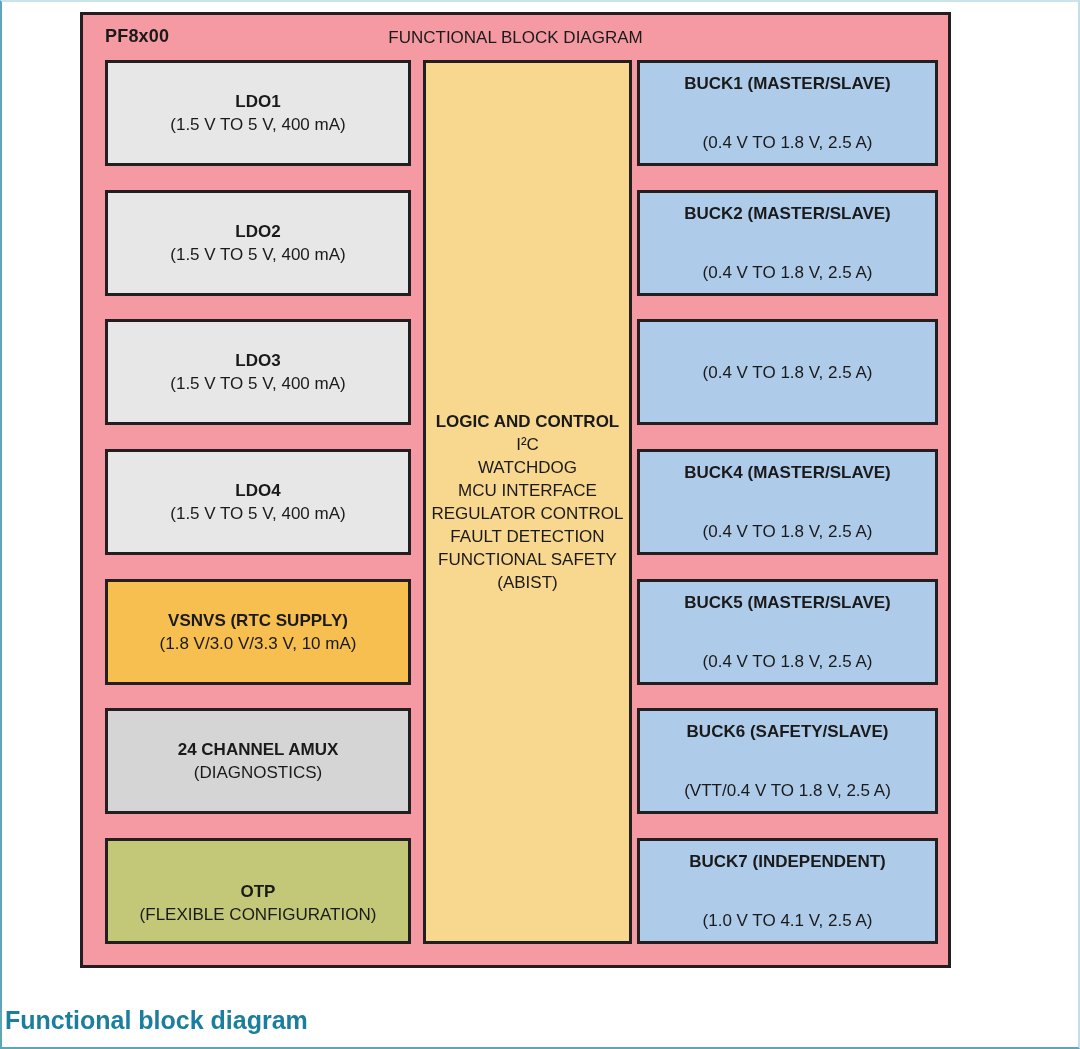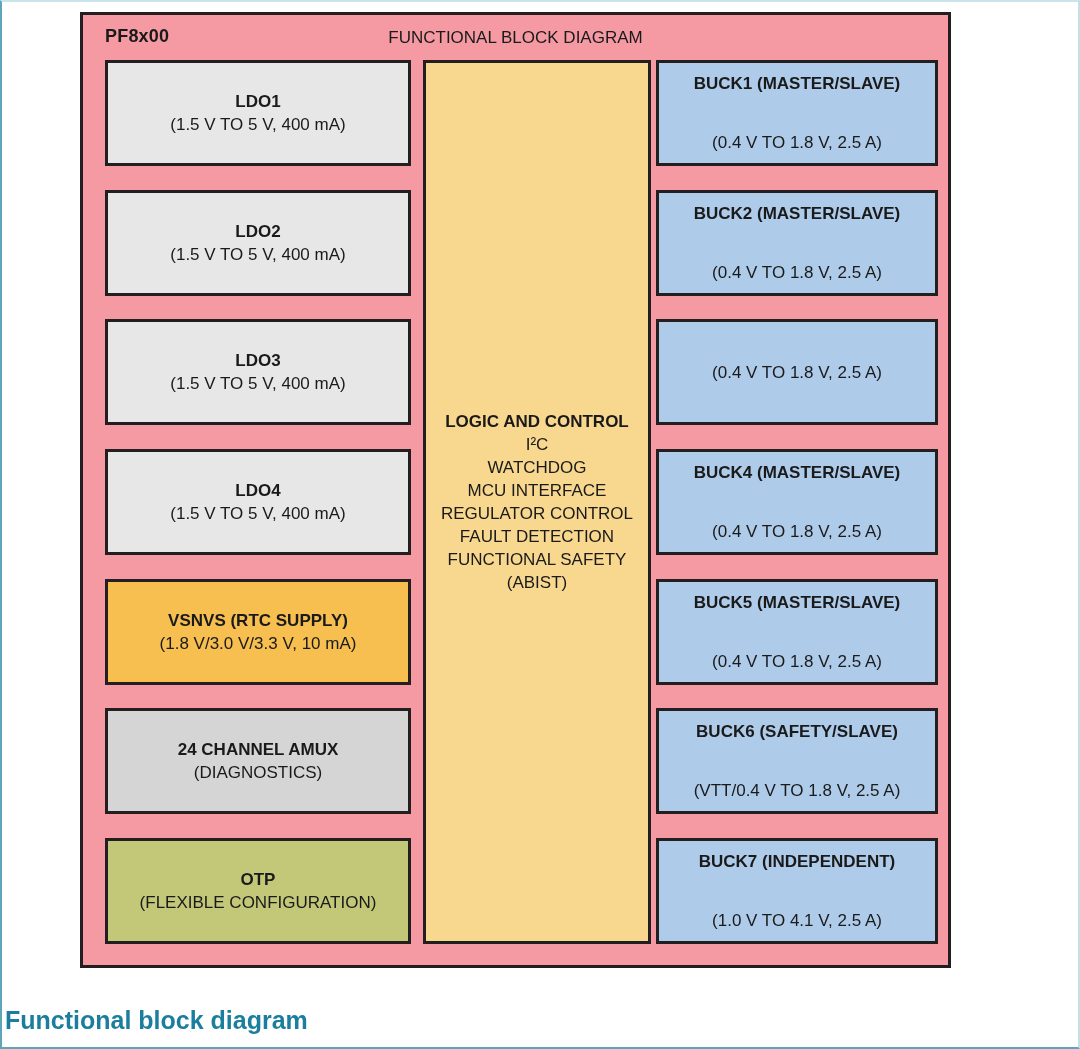--- a/index.html
+++ b/index.html
@@ -58,21 +58,21 @@
     display: flex;
   }
   .col {
     display: flex;
     flex-direction: column;
     justify-content: space-between;
   }
   .col.left  { width: 306px; }
   .col.right { flex: 1; }
   .center-block {
-    width: 228px;
+    width: 209px;
     margin-left: 12px;
     margin-right: 5px;
     box-sizing: border-box;
     border: 3px solid var(--outline);
     background: var(--tan);
     display: flex;
     flex-direction: column;
     justify-content: center;
     align-items: center;
     text-align: center;
@@ -87,21 +87,21 @@
     align-items: center;
     text-align: center;
     padding: 15px 6px;
   }
   .block-title   { font-size: 17px; font-weight: bold; line-height: 23px; }
   .block-subtitle{ font-size: 17px; line-height: 23px; }
   .center-line   { font-size: 17px; line-height: 23px; }
   .gray-light { background: var(--gray-light); }
   .gray-dark  { background: var(--gray-dark); }
   .orange     { background: var(--orange); }
-  .green      { background: var(--green); }
+  .green      { background: var(--green); justify-content: flex-end; }
   .blue       { background: var(--blue); gap: 36px; }
   .caption {
     position: absolute;
     left: 3px;
     bottom: 12px;
     font-size: 25px;
     font-weight: bold;
     color: var(--caption-teal);
   }
 </style>

